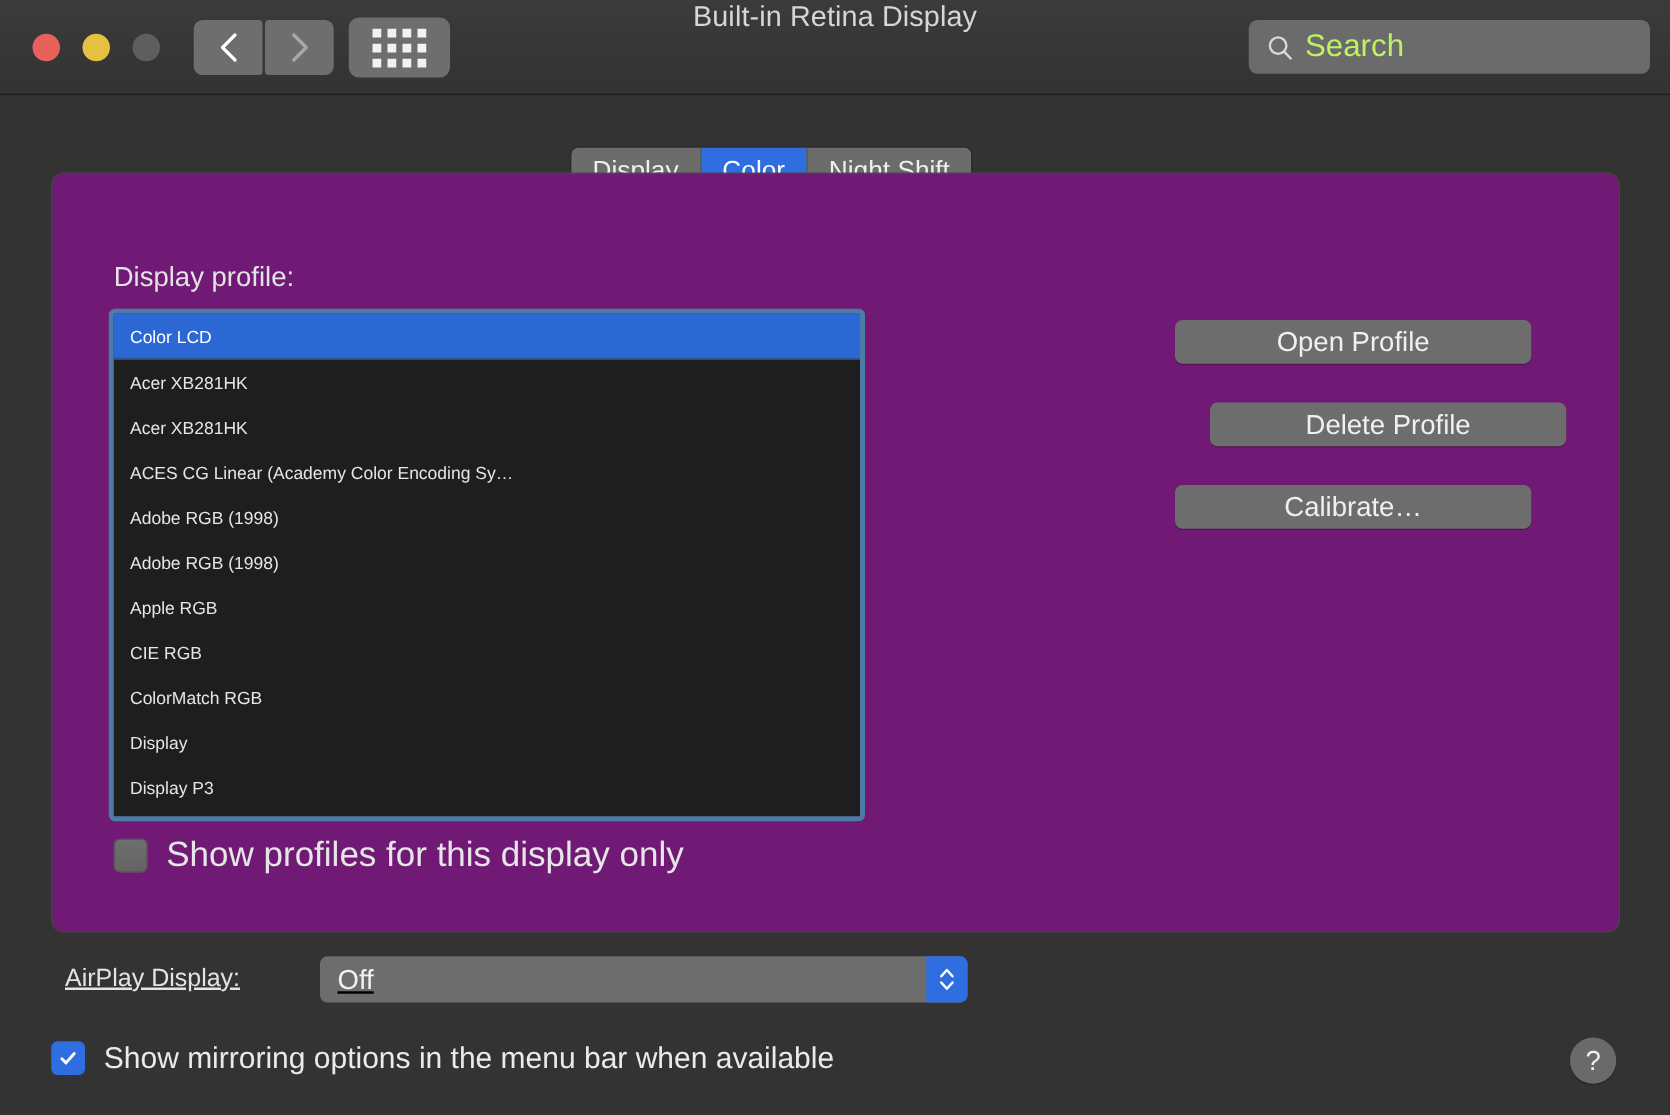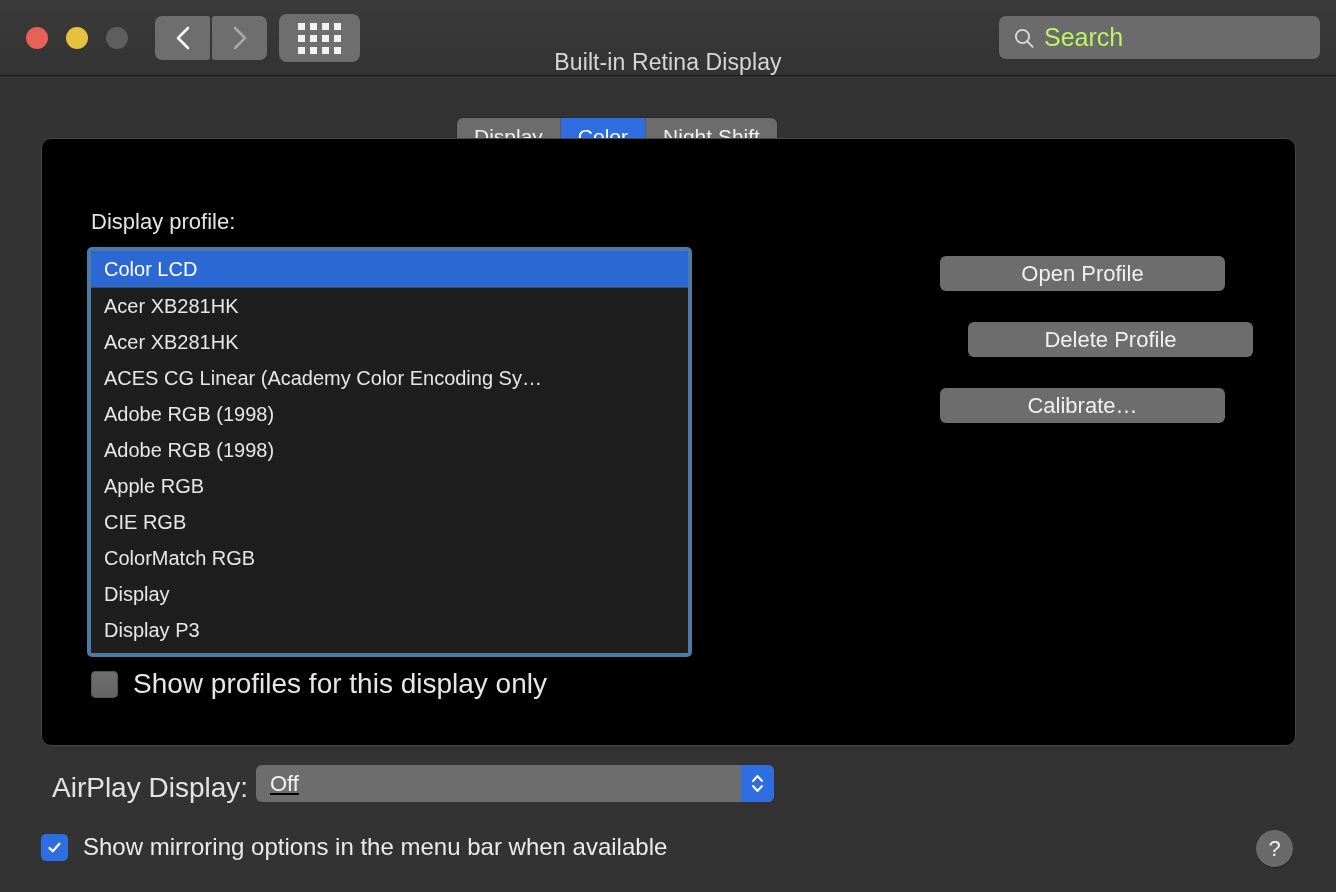--- a/index.html
+++ b/index.html
@@ -55,21 +55,21 @@
   .griddots {
     display:grid;
     grid-template-columns:repeat(4,7px);
     grid-template-rows:repeat(3,7px);
     gap:5px;
   }
   .griddots i { display:block; width:7px; height:7px; background:#f2f2f2; }
 
   #window-title {
     position:absolute; left:0; top:0; width:1336px; height:76px;
-    display:flex; align-items:flex-end; justify-content:center;
+    display:flex; align-items:flex-start; justify-content:center;
     color:#d6d6d6; font-size:23px; letter-spacing:.1px;
   }
 
   #search {
     position:absolute; left:999px; top:16px;
     width:321px; height:43px;
     background:#6b6b6b;
     border-radius:7px;
     display:flex; align-items:center;
     padding-left:14px;
@@ -95,21 +95,21 @@
     padding:0 17px;
     border-right:1px solid #5a5a5a;
   }
   .tab:last-child { border-right:none; }
   .tab.active { background:#2f6ee0; color:#ffffff; }
 
   
   #panel {
     position:absolute; left:41px; top:138px;
     width:1255px; height:608px;
-    background:#000000;
+    background:#701a75;
     border:1px solid #464646;
     border-radius:10px;
   }
 
   #profile-label {
     position:absolute; left:49px; top:70px;
     color:#e3e3e3; font-size:22px;
   }
 
   
@@ -119,21 +119,21 @@
     background:#1e1e1e;
     border:4px solid #4e7ba6;
     border-radius:5px;
     overflow:hidden;
   }
   #listinner { position:relative; }
   .lrow {
     height:36px;
     display:flex; align-items:center;
     padding-left:13px;
-    color:#e6e6e6; font-size:20px;
+    color:#e6e6e6; font-size:14px;
     white-space:nowrap;
   }
   .lrow.selected { background:#2c68d4; color:#ffffff; }
   .lsep { height:1px; background:#4a4a4a; margin:0; }
 
   
   .rbtn {
     position:absolute; left:898px;
     width:285px; height:35px;
     background:#6d6d6d;
@@ -166,21 +166,21 @@
   #show-only-row .lbl {
     margin-left:15px; color:#e6e6e6; font-size:28px;
   }
 
   
   #airplay-row {
     position:absolute; left:0; top:765px; width:1336px; height:40px;
   }
   #airplay-label {
     position:absolute; left:52px; top:7px;
-    color:#e3e3e3; font-size:28px;
+    color:#e3e3e3; font-size:20px;text-decoration:underline;
   }
   #airplay-popup {
     position:absolute; left:256px; top:0;
     width:518px; height:37px;
     background:#6d6d6d;
     border-radius:6px;
     display:flex; align-items:center;text-decoration:underline;
   }
   #airplay-popup .val {
     color:#f0f0f0; font-size:22px; padding-left:14px;
@@ -189,21 +189,21 @@
     position:absolute; right:0; top:0;
     width:33px; height:37px;
     background:#2f6ee0;
     border-top-right-radius:6px; border-bottom-right-radius:6px;
     display:flex; align-items:center; justify-content:center;
   }
 
   
   #mirror-row {
     position:absolute; left:41px; top:833px;
-    display:flex; align-items:center;
+    display:flex; 
   }
   #mirror-row .lbl { margin-left:15px; color:#eaeaea; font-size:24px; }
 
   #help-btn {
     position:absolute; left:1256px; top:830px;
     width:37px; height:37px;
     border-radius:50%;
     background:#6a6a6a;
     display:flex; align-items:center; justify-content:center;
     color:#f0f0f0; font-size:22px;

